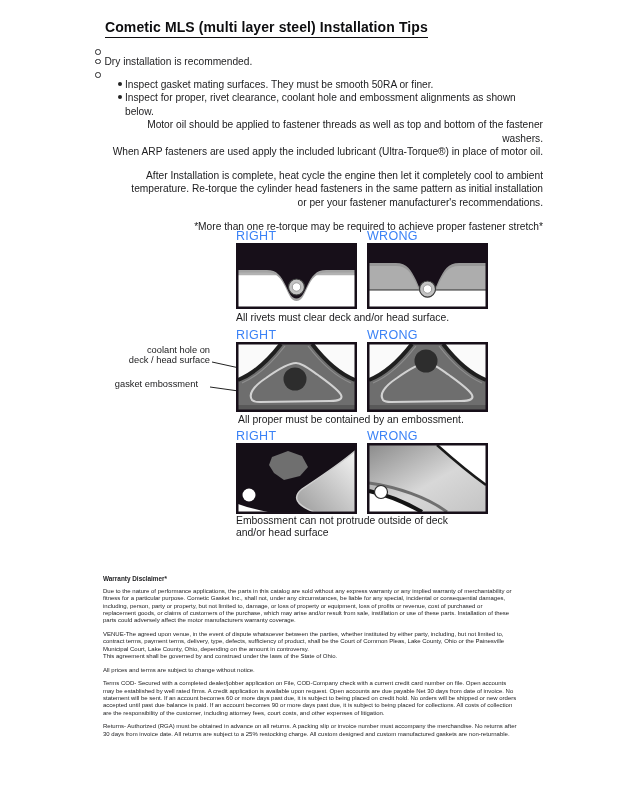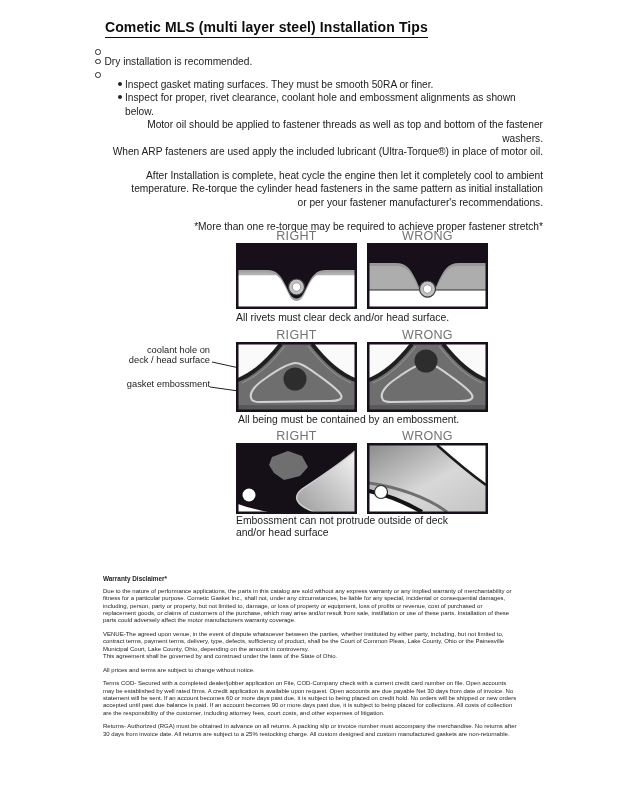--- a/index.html
+++ b/index.html
@@ -16,21 +16,21 @@
     border-bottom:1.6px solid #0d0d0f;padding-bottom:2px;margin:0 0 7px 0;letter-spacing:.1px;
   }
   .bullet-row{display:flex;align-items:flex-start;font-size:10.2px;line-height:13.4px;margin-left:-10px;}
   .dot-o{flex:0 0 auto;width:3.5px;height:3.5px;border:1px solid #2a2a2c;border-radius:50%;margin:4.2px 4px 0 0;}
   .sub-row{display:flex;align-items:flex-start;font-size:10.2px;line-height:13.4px;margin-left:13px;}
   .dot-f{flex:0 0 auto;width:4px;height:4px;background:#222;border-radius:50%;margin:4.2px 3px 0 0;}
   .diesel-head{font-size:12.5px;font-weight:bold;color:#111;margin:13px 0 8px 0;}
   .para{font-size:10.2px;line-height:13.6px;margin:0 0 10px 0;color:#202022;text-align:right;}
 
   
-  .dg-label{position:absolute;width:121px;text-align:center;font-size:12.5px;color:#737373;letter-spacing:.3px;}
+  .dg-label{position:absolute;width:121px;font-size:12.5px;color:#3b82f6;letter-spacing:.3px;}
   .dg-box{position:absolute;width:121px;}
   .dg-box svg{display:block;width:121px;}
   .dg-caption{position:absolute;font-size:10.4px;line-height:12px;color:#1b1b1d;}
   .annot{position:absolute;font-size:9.3px;line-height:10.2px;color:#1b1b1d;text-align:right;}
   .leader{position:absolute;}
 
   
   .disclaimer{position:absolute;left:103px;top:575px;width:414px;color:#232325;}
   .disc-head{font-size:6.4px;font-weight:bold;margin:0 0 6px 0;}
   .disc-p{font-size:6px;line-height:7.3px;margin:0 0 6.5px 0;}
@@ -100,21 +100,21 @@
       <rect x="1.25" y="1.25" width="118.5" height="63.5" fill="none" stroke="#170f19" stroke-width="2.5"></rect>
     </svg>
   </div>
   <div class="dg-caption" style="left:236px;top:312px;">All rivets must clear deck and/or head surface.</div>
 
   <div class="dg-label" style="left:236px;top:328px;">RIGHT</div>
   <div class="dg-label" style="left:367px;top:328px;">WRONG</div>
 
   <div class="annot ml" style="left:80px;top:345px;width:130px;">coolant hole on
 deck / head surface</div>
-  <div class="annot" style="left:80px;top:379px;width:130px;">gasket embossment</div>
+  <div class="annot" style="left:68px;top:379px;width:130px;">gasket embossment</div>
   <svg class="leader" style="left:208px;top:358px;" width="92" height="40" viewBox="0 0 92 40">
     <line x1="4" y1="4" x2="86" y2="22" stroke="#222" stroke-width="1"></line>
     <line x1="2" y1="29" x2="52" y2="36" stroke="#222" stroke-width="1"></line>
   </svg>
 
   <div class="dg-box" style="left:236px;top:342px;">
     <svg viewBox="0 0 121 70">
       <rect x="0" y="0" width="121" height="70" fill="#ffffff"></rect>
       <rect x="2" y="2" width="117" height="66" fill="#6e6e6e"></rect>
       <path d="M2,2 L44,2 C30,20 14,33 2,38 Z" fill="#fafafa"></path>
@@ -138,21 +138,21 @@
       <path d="M45,2 C31,20 15,33 2,38" stroke="#1f1f1f" stroke-width="4" fill="none"></path>
       <path d="M76,2 C90,20 106,33 119,38" stroke="#1f1f1f" stroke-width="4" fill="none"></path>
       <path d="M49,4 C36,21 20,35 6,41" stroke="#8f8f8f" stroke-width="1.2" fill="none"></path>
       <path d="M72,4 C85,21 101,35 115,41" stroke="#8f8f8f" stroke-width="1.2" fill="none"></path>
       <rect x="2" y="63" width="117" height="5" fill="#595959"></rect>
       <path d="M16,58 C12,52 18,44 30,36 C44,26 53,21 60,21 C66,21 72,26 82,33 C93,41 103,48 105,53 C107,57 103,59 94,59 L24,60 C19,60 17,59 16,58 Z" stroke="#d2d2d2" stroke-width="2" fill="none"></path>
       <circle cx="59" cy="19" r="11.5" fill="#2d2d2d"></circle>
       <rect x="1.25" y="1.25" width="118.5" height="67.5" fill="none" stroke="#170f19" stroke-width="2.5"></rect>
     </svg>
   </div>
-  <div class="dg-caption" style="left:238px;top:414px;">All being must be contained by an embossment.</div>
+  <div class="dg-caption" style="left:238px;top:414px;">All proper must be contained by an embossment.</div>
 
   <div class="dg-label" style="left:236px;top:429px;">RIGHT</div>
   <div class="dg-label" style="left:367px;top:429px;">WRONG</div>
 
   <div class="dg-box" style="left:236px;top:443px;">
     <svg viewBox="0 0 121 71">
       <defs>
         <linearGradient id="g3r" x1="1" y1="0" x2="0" y2="1">
           <stop offset="0" stop-color="#f4f4f4"></stop>
           <stop offset="1" stop-color="#9c9c9c"></stop>

